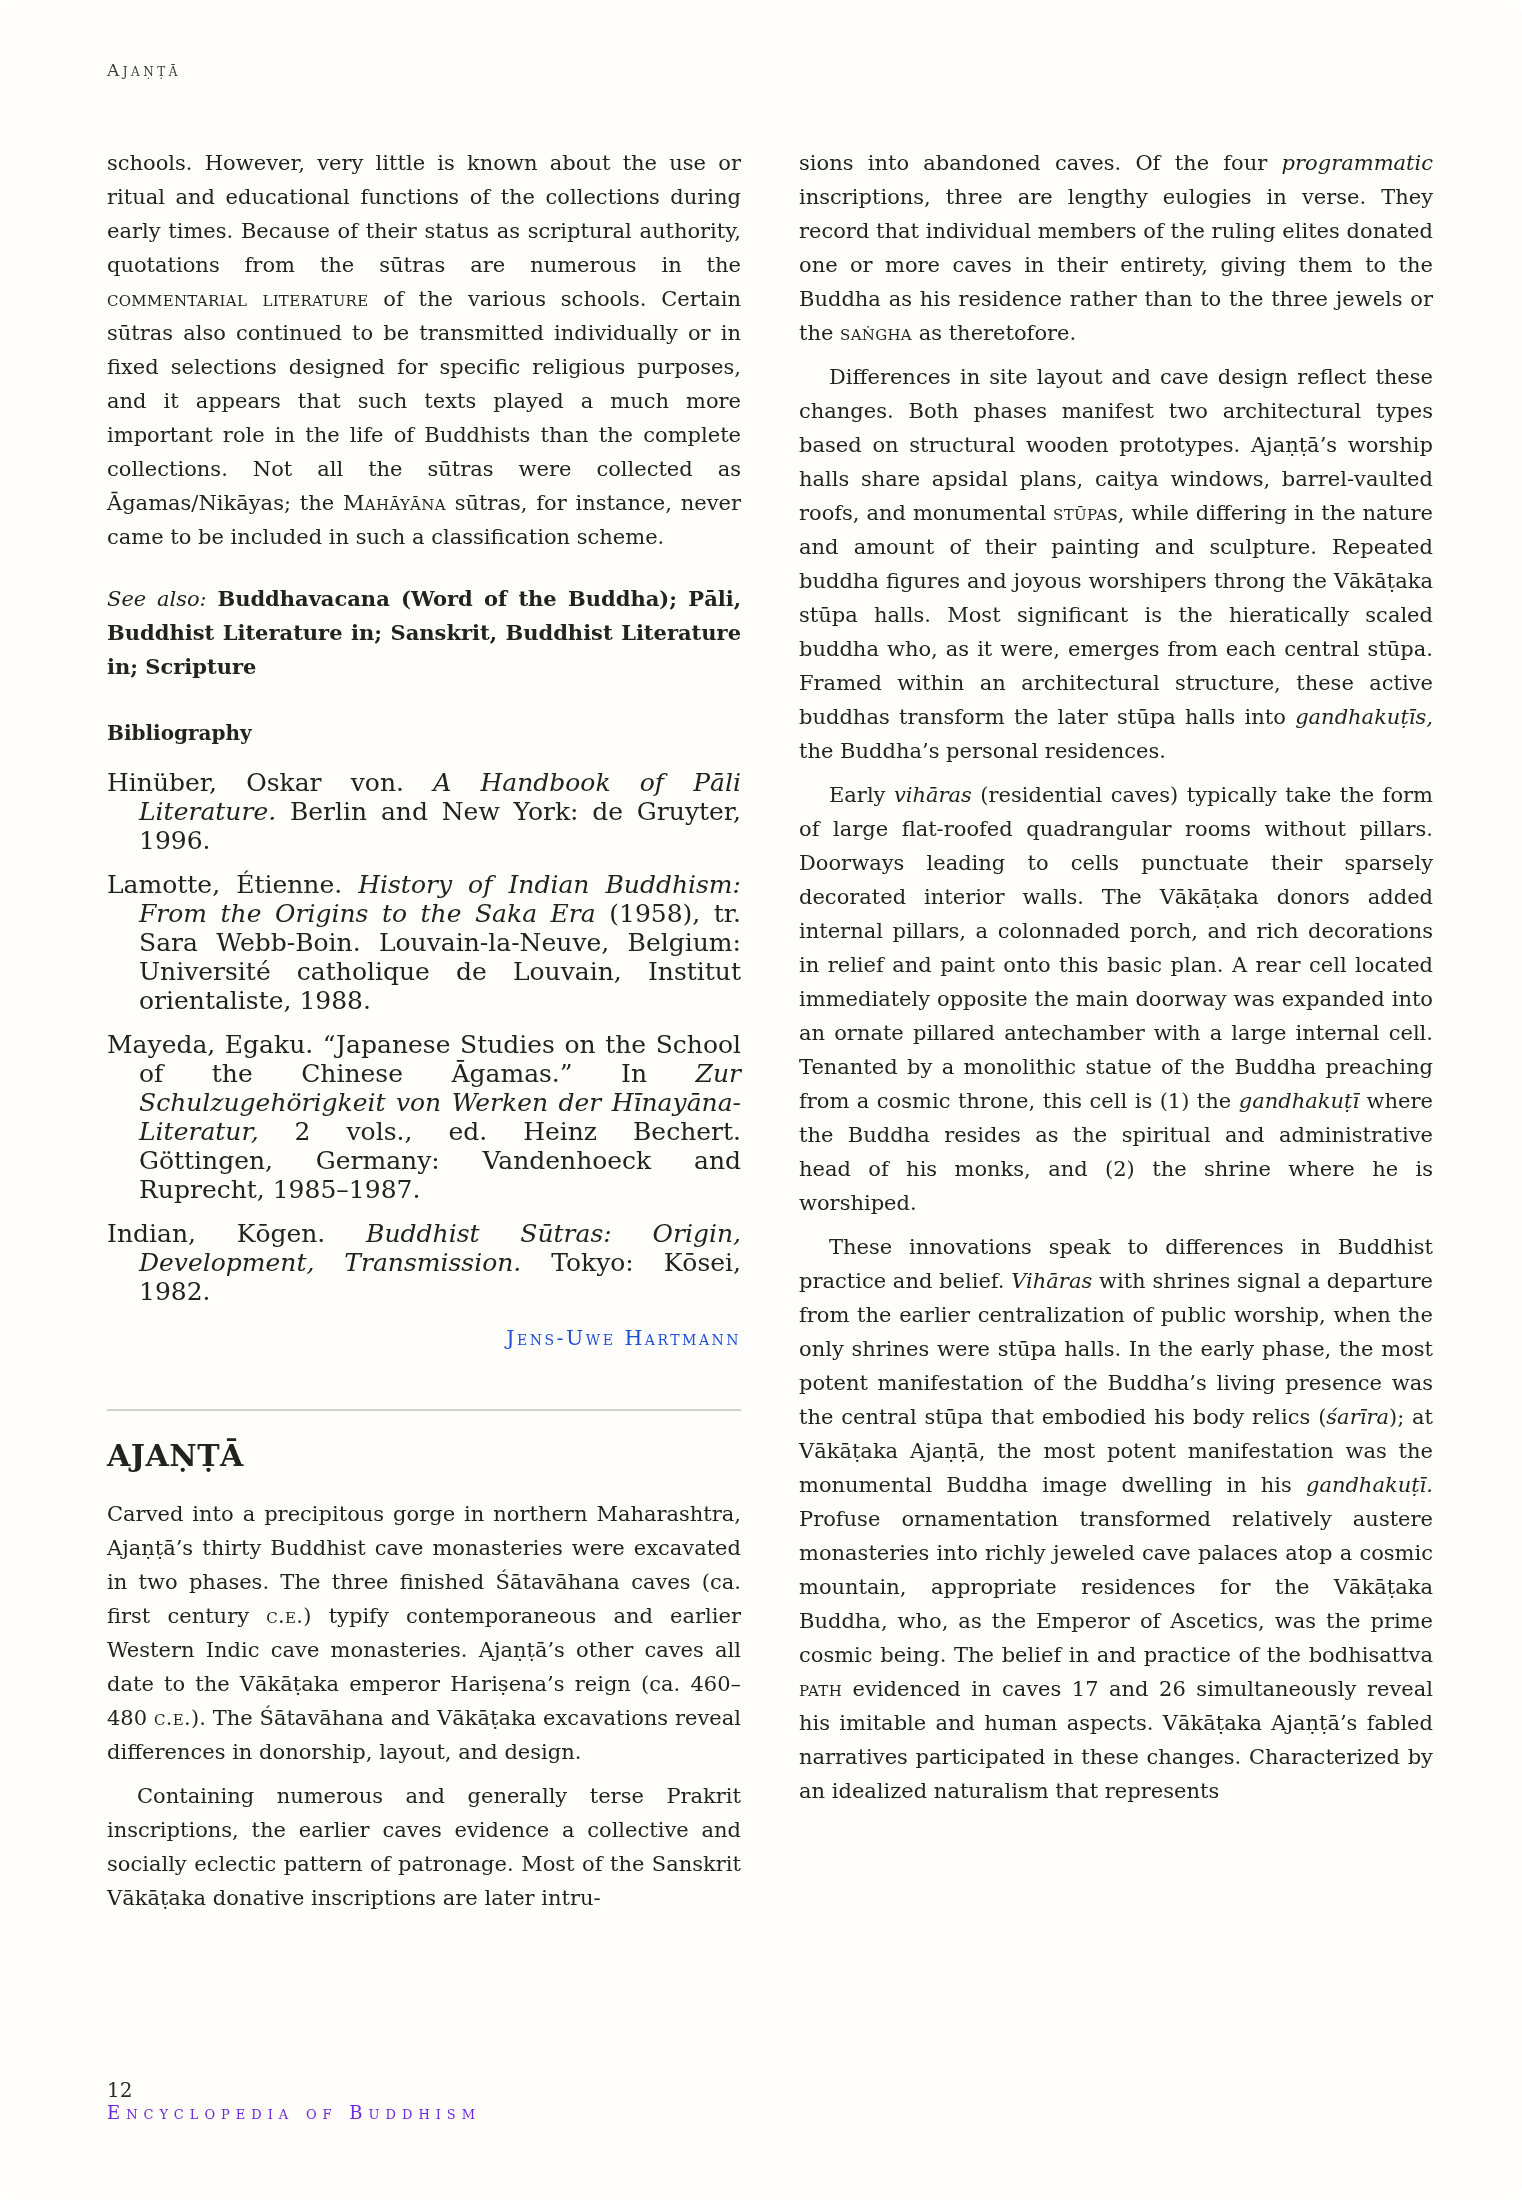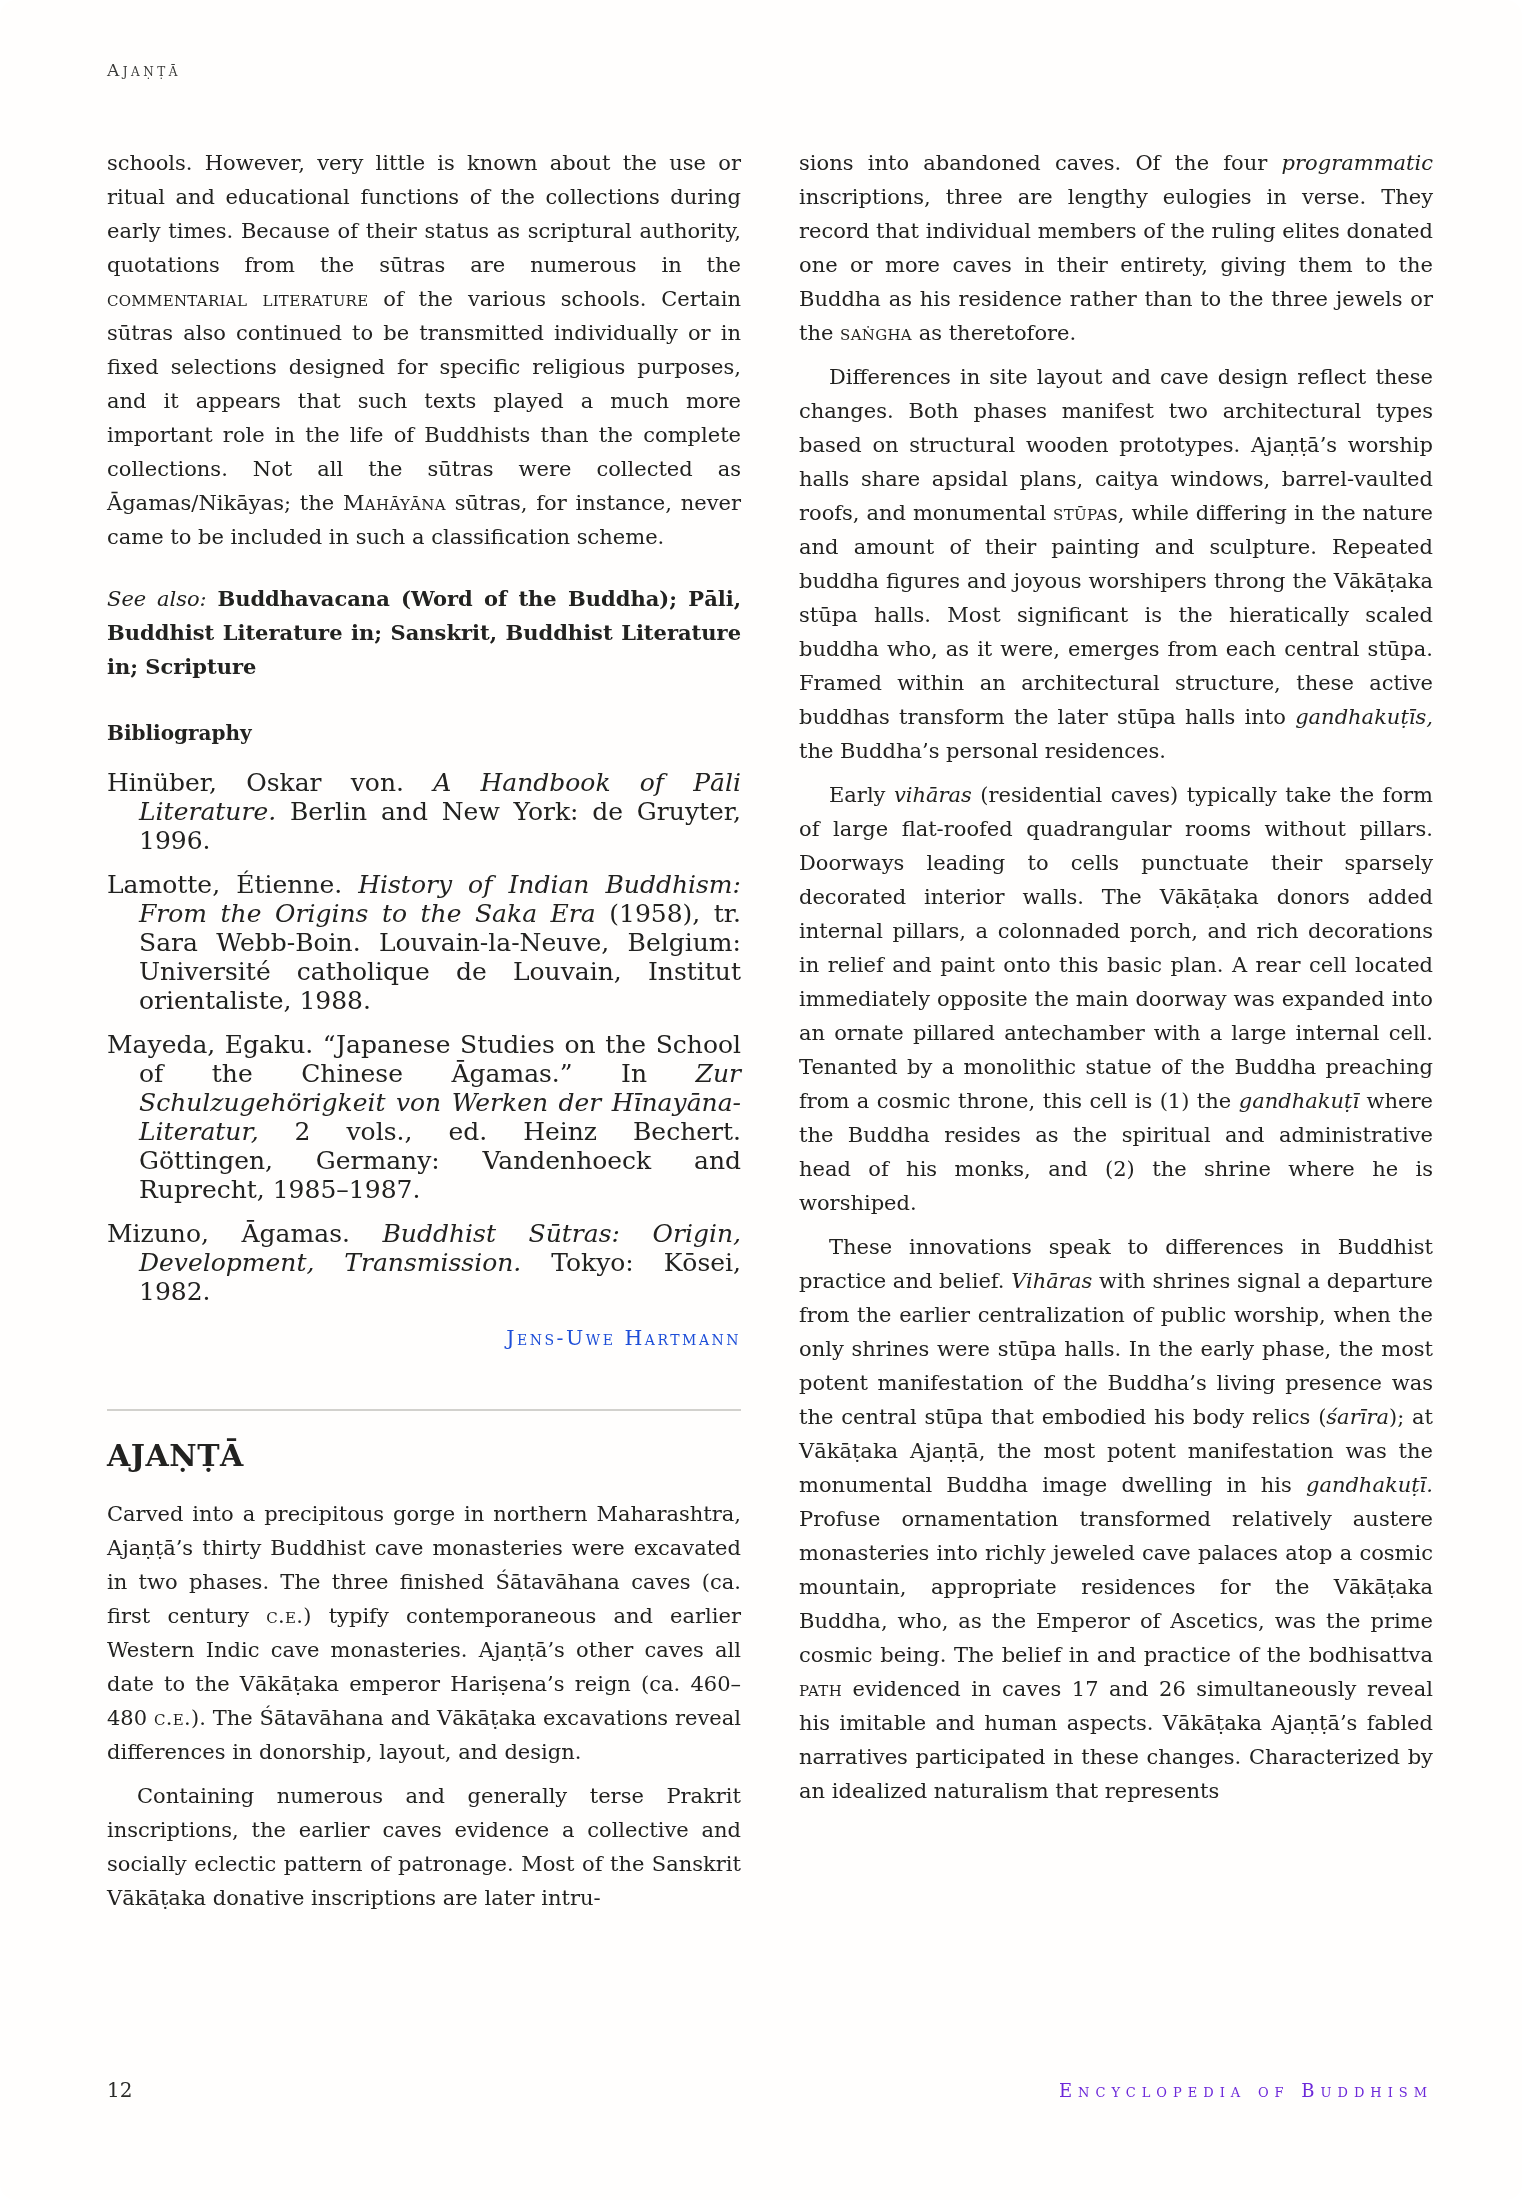--- a/index.html
+++ b/index.html
@@ -78,22 +78,23 @@
     letter-spacing: 0.5px;
     margin: 28px 0 24px 0;
     text-align: left;
     line-height: 34px;
   }
   .footer {
     position: absolute;
     top: 2078px; left: 107px;
     width: 1326px;
     display: flex;
-    justify-content: space-between;
+    justify-content: center;
     align-items: baseline;
+    flex-direction: column;
   }
   .page-number { font-size: 20px; color: #2c2c2a; }
   .book-title {
     font-size: 18px;
     font-variant: small-caps;
     letter-spacing: 6px;
     color: #6d28d9;
   }
 </style>
 </head>
@@ -104,21 +105,21 @@
   <header class="running-head">Ajaṇṭā</header>
 
   <main class="text-block">
     <section class="column">
         <p class="para"><span>schools. However, very little is known about the use or ritual and educational functions of the collections during early times. Because of their status as scriptural authority, quotations from the sūtras are numerous in the </span><span class="sc">commentarial literature</span><span> of the various schools. Certain sūtras also continued to be transmitted individually or in fixed selections designed for specific religious purposes, and it appears that such texts played a much more important role in the life of Buddhists than the complete collections. Not all the sūtras were collected as Āgamas/Nikāyas; the </span><span class="sc">Mahāyāna</span><span> sūtras, for instance, never came to be included in such a classification scheme.</span></p>
         <p class="see-also"><span class="it">See also: </span><span class="b">Buddhavacana (Word of the Buddha); Pāli, Buddhist Literature in; Sanskrit, Buddhist Literature in; Scripture</span></p>
         <div class="bib-heading"><span class="bi">Bibliography</span></div>
         <p class="bib-entry"><span>Hinüber, Oskar von. </span><span class="it">A Handbook of Pāli Literature.</span><span> Berlin and New York: de Gruyter, 1996.</span></p>
         <p class="bib-entry"><span>Lamotte, Étienne. </span><span class="it">History of Indian Buddhism: From the Origins to the Saka Era</span><span> (1958), tr. Sara Webb-Boin. Louvain-la-Neuve, Belgium: Université catholique de Louvain, Institut orientaliste, 1988.</span></p>
         <p class="bib-entry"><span>Mayeda, Egaku. “Japanese Studies on the School of the Chinese Āgamas.” In </span><span class="it">Zur Schulzugehörigkeit von Werken der Hīnayāna-Literatur,</span><span> 2 vols., ed. Heinz Bechert. Göttingen, Germany: Vandenhoeck and Ruprecht, 1985–1987.</span></p>
-        <p class="bib-entry"><span>Mizuno, Āgamas. </span><span class="it">Buddhist Sūtras: Origin, Development, Transmission.</span><span> Tokyo: Kōsei, 1982.</span></p>
+        <p class="bib-entry"><span>Indian, Kōgen. </span><span class="it">Buddhist Sūtras: Origin, Development, Transmission.</span><span> Tokyo: Kōsei, 1982.</span></p>
         <p class="signature"><span>Jens-Uwe Hartmann</span></p>
         <div class="entry-rule"></div>
         <h2 class="entry-heading"><span>AJAṆṬĀ</span></h2>
         <p class="para"><span>Carved into a precipitous gorge in northern Maharashtra, Ajaṇṭā’s thirty Buddhist cave monasteries were excavated in two phases. The three finished Śātavāhana caves (ca. first century </span><span class="sc">c.e.</span><span>) typify contemporaneous and earlier Western Indic cave monasteries. Ajaṇṭā’s other caves all date to the Vākāṭaka emperor Hariṣena’s reign (ca. 460–480 </span><span class="sc">c.e.</span><span>). The Śātavāhana and Vākāṭaka excavations reveal differences in donorship, layout, and design.</span></p>
         <p class="para indent"><span>Containing numerous and generally terse Prakrit inscriptions, the earlier caves evidence a collective and socially eclectic pattern of patronage. Most of the Sanskrit Vākāṭaka donative inscriptions are later intru-</span></p>
       </section>
     <section class="column">
         <p class="para"><span>sions into abandoned caves. Of the four </span><span class="it">programmatic</span><span> inscriptions, three are lengthy eulogies in verse. They record that individual members of the ruling elites donated one or more caves in their entirety, giving them to the Buddha as his residence rather than to the three jewels or the </span><span class="sc">saṅgha</span><span> as theretofore.</span></p>
         <p class="para indent"><span>Differences in site layout and cave design reflect these changes. Both phases manifest two architectural types based on structural wooden prototypes. Ajaṇṭā’s worship halls share apsidal plans, caitya windows, barrel-vaulted roofs, and monumental </span><span class="sc">stūpa</span><span>s, while differing in the nature and amount of their painting and sculpture. Repeated buddha figures and joyous worshipers throng the Vākāṭaka stūpa halls. Most significant is the hieratically scaled buddha who, as it were, emerges from each central stūpa. Framed within an architectural structure, these active buddhas transform the later stūpa halls into </span><span class="it">gandhakuṭīs,</span><span> the Buddha’s personal residences.</span></p>
         <p class="para indent"><span>Early </span><span class="it">vihāras</span><span> (residential caves) typically take the form of large flat-roofed quadrangular rooms without pillars. Doorways leading to cells punctuate their sparsely decorated interior walls. The Vākāṭaka donors added internal pillars, a colonnaded porch, and rich decorations in relief and paint onto this basic plan. A rear cell located immediately opposite the main doorway was expanded into an ornate pillared antechamber with a large internal cell. Tenanted by a monolithic statue of the Buddha preaching from a cosmic throne, this cell is (1) the </span><span class="it">gandhakuṭī</span><span> where the Buddha resides as the spiritual and administrative head of his monks, and (2) the shrine where he is worshiped.</span></p>

